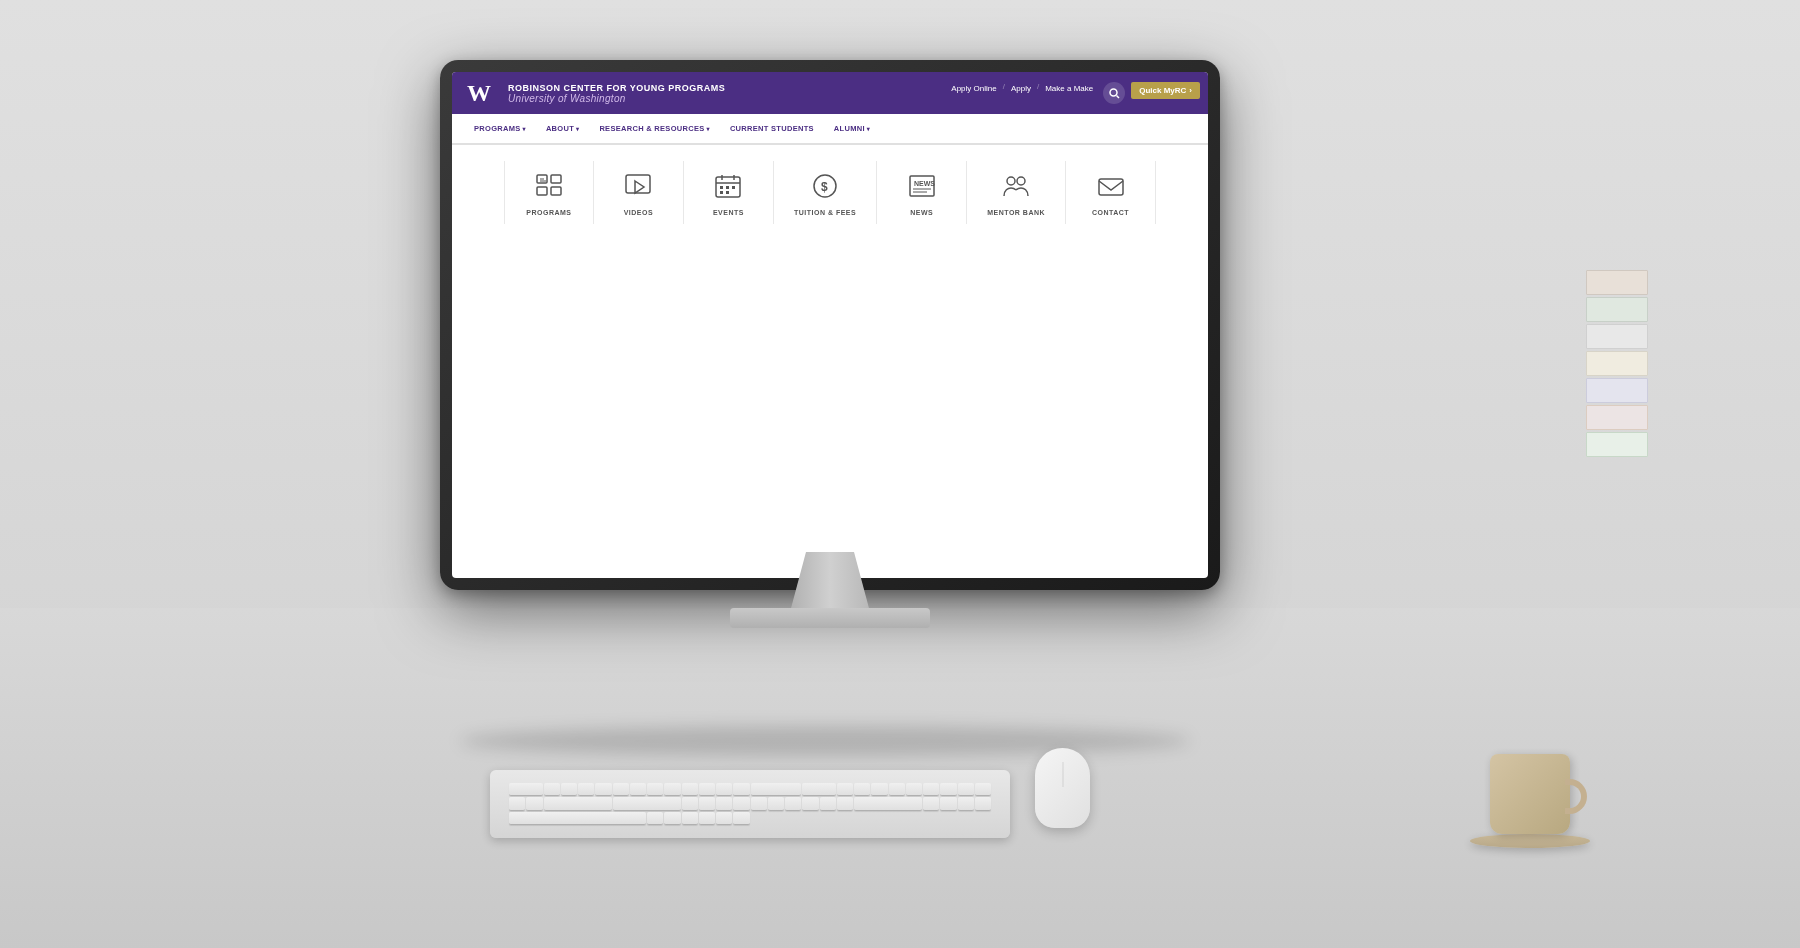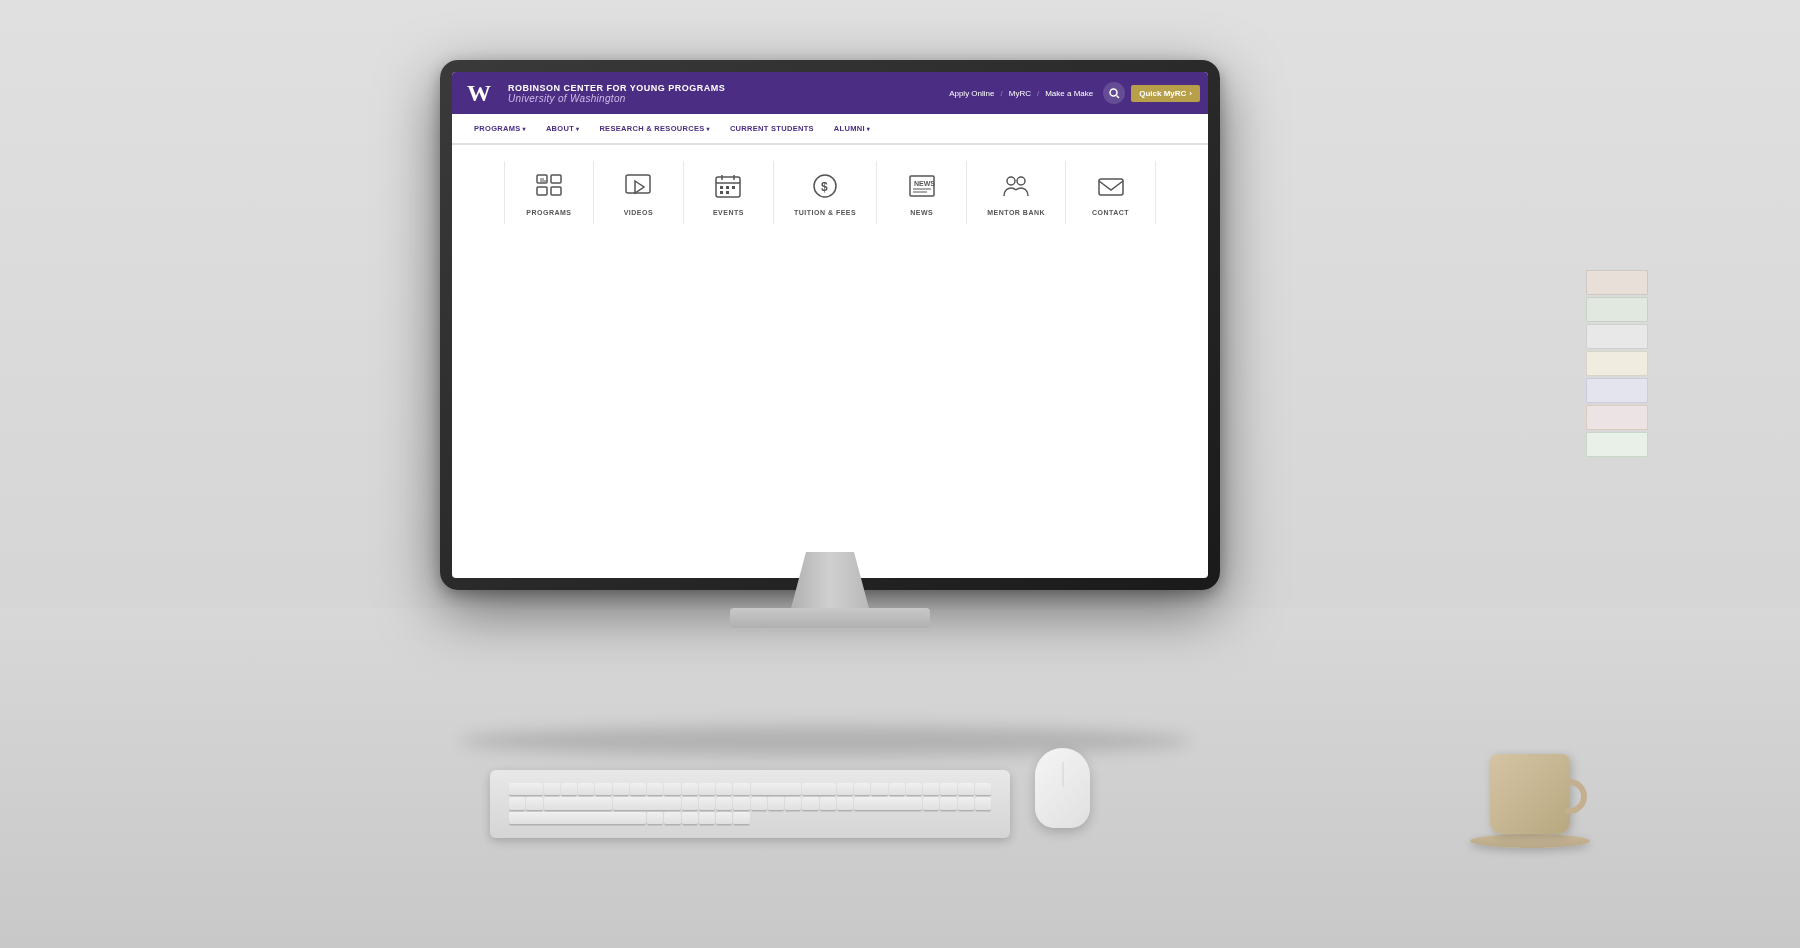--- a/index.html
+++ b/index.html
@@ -219,21 +219,21 @@
     .site-title-sub {
       color: #d0b8e8;
       font-size: 10px;
       font-style: italic;
       letter-spacing: 0.3px;
     }
 
     .top-bar-links {
       margin-left: auto;
       display: flex;
-      align-items: center;
+      align-items: flex-start;
       gap: 2px;
     }
 
     .top-bar-link {
       color: white;
       font-size: 8px;
       text-decoration: none;
       padding: 2px 4px;
     }
 
@@ -430,21 +430,21 @@
           <div class="uw-logo">
             <span class="uw-w">W</span>
           </div>
           <div class="site-title-block">
             <span class="site-title-top">ROBINSON CENTER FOR YOUNG PROGRAMS</span>
             <span class="site-title-sub">University of Washington</span>
           </div>
           <div class="top-bar-links">
             <a class="top-bar-link">Apply Online</a>
             <span class="top-bar-sep">/</span>
-            <a class="top-bar-link">MyRC</a>
+            <a class="top-bar-link">Apply</a>
             <span class="top-bar-sep">/</span>
             <a class="top-bar-link">Make a Make</a>
             <div class="search-btn">
               <svg width="11" height="11" viewBox="0 0 11 11" fill="none">
                 <circle cx="4.5" cy="4.5" r="3.5" stroke="white" stroke-width="1.5"></circle>
                 <line x1="7.5" y1="7.5" x2="10" y2="10" stroke="white" stroke-width="1.5"></line>
               </svg>
             </div>
             <div class="quick-links-btn">
               <span>Quick MyRC</span>

